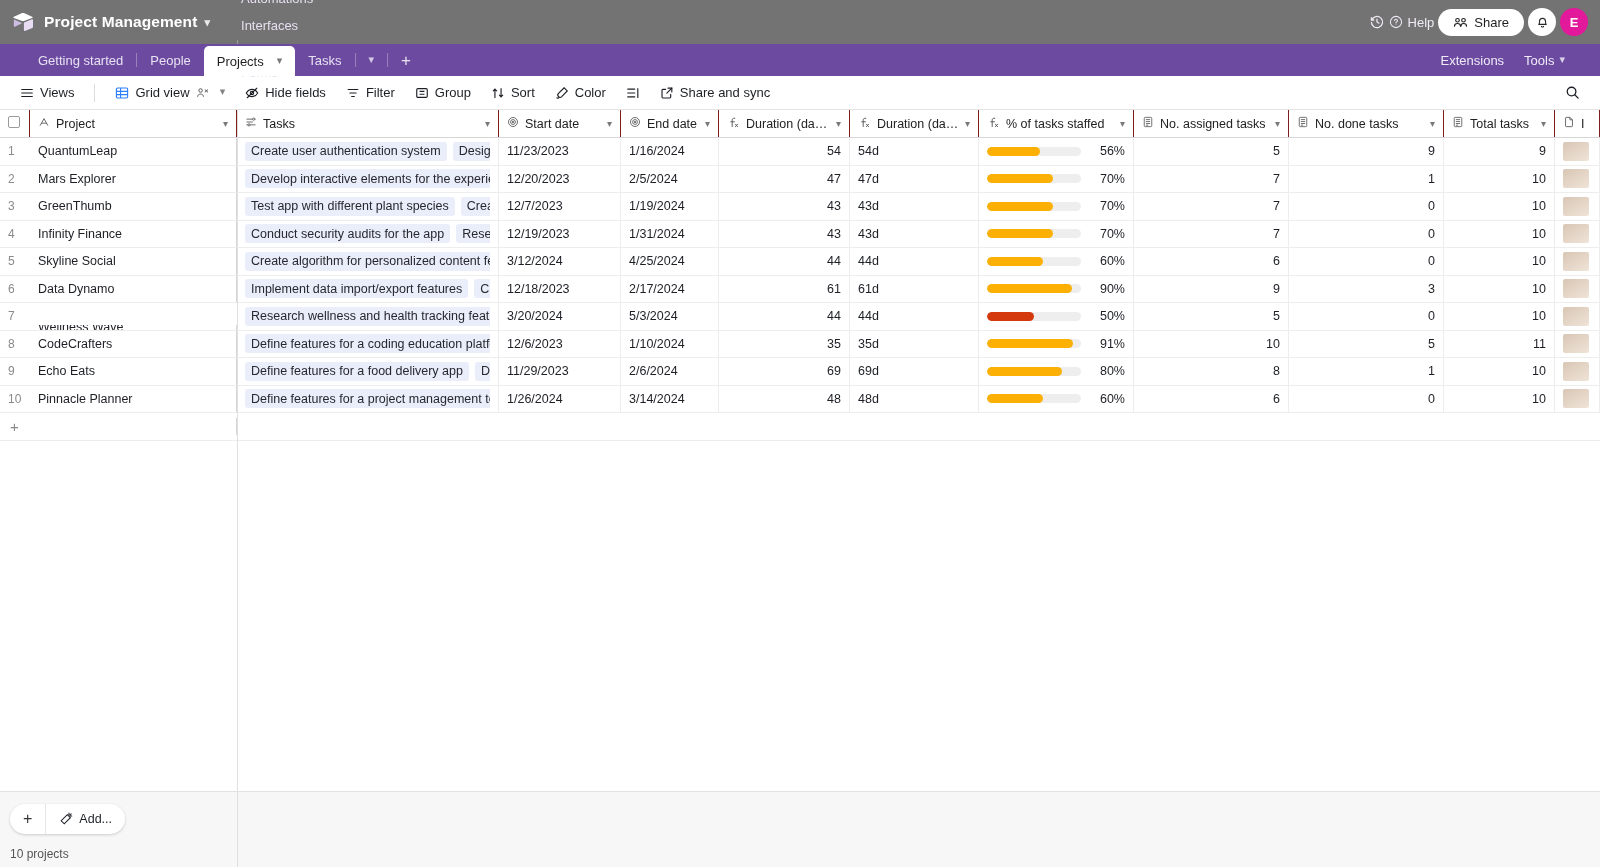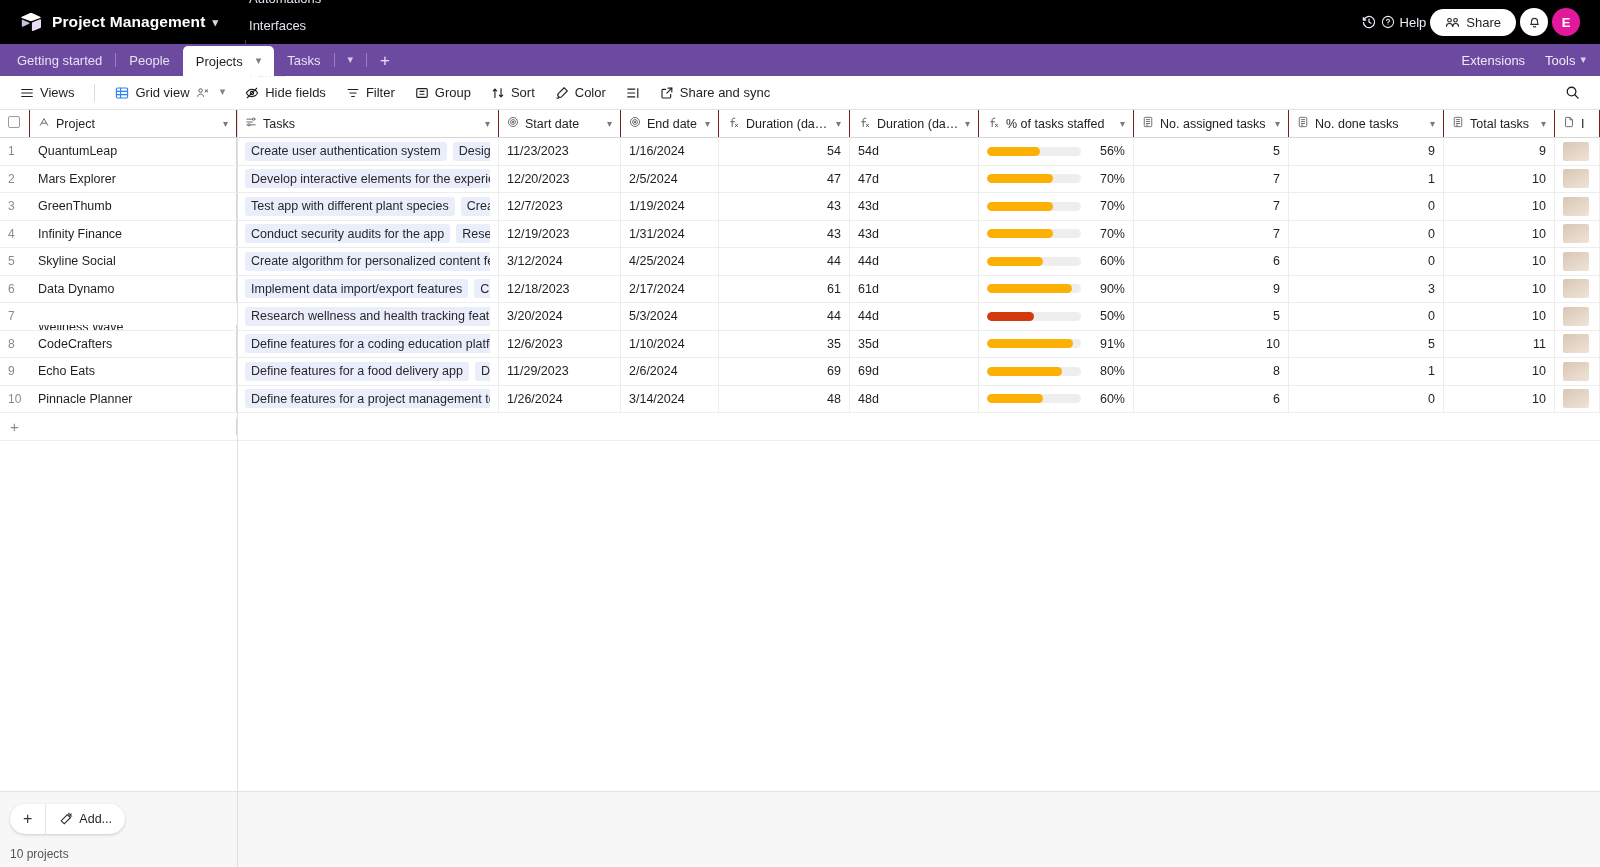--- a/index.html
+++ b/index.html
@@ -6,23 +6,23 @@
   * { box-sizing: border-box; margin: 0; padding: 0; }
   html, body {
     width: 1600px; height: 867px;
     font-family: "Liberation Sans", sans-serif;
     background: #fff; overflow: hidden;
     -webkit-font-smoothing: antialiased;
   }
 
   
   .appbar {
-    height: 44px; background: #000000;
+    height: 44px; background: #737373;
     display: flex; align-items: center;
-    padding: 0 20px; color: #fff;
+    padding: 0 12px; color: #fff;
     position: relative;
   }
   .logo-mark {
     width: 22px; height: 22px; margin-right: 10px;
     display: flex; align-items: center; justify-content: center;
   }
   .app-title {
     font-size: 15.5px; font-weight: bold; letter-spacing: .1px;
     color: #fff; white-space: nowrap;
   }
@@ -62,21 +62,21 @@
   }
   .avatar {
     width: 28px; height: 28px; border-radius: 50%;
     background: #e3199c; color: #fff; font-size: 13px; font-weight: bold;
     display: flex; align-items: center; justify-content: center; cursor: pointer;
   }
 
   
   .tabsbar {
     height: 32px; background: #6b4aa0;
-    display: flex; align-items: flex-end; padding: 0 4px;
+    display: flex; align-items: flex-end; padding: 0 25px;
     position: relative;
   }
   .tab {
     font-size: 13px; color: #e8e1f2; padding: 0 13px;
     height: 32px; display: flex; align-items: center; gap: 6px;
     white-space: nowrap; cursor: pointer;
   }
   .tab.active {
     background: #fff; color: #1f1f1f; font-weight: 500;
     border-radius: 5px 5px 0 0; height: 30px;

